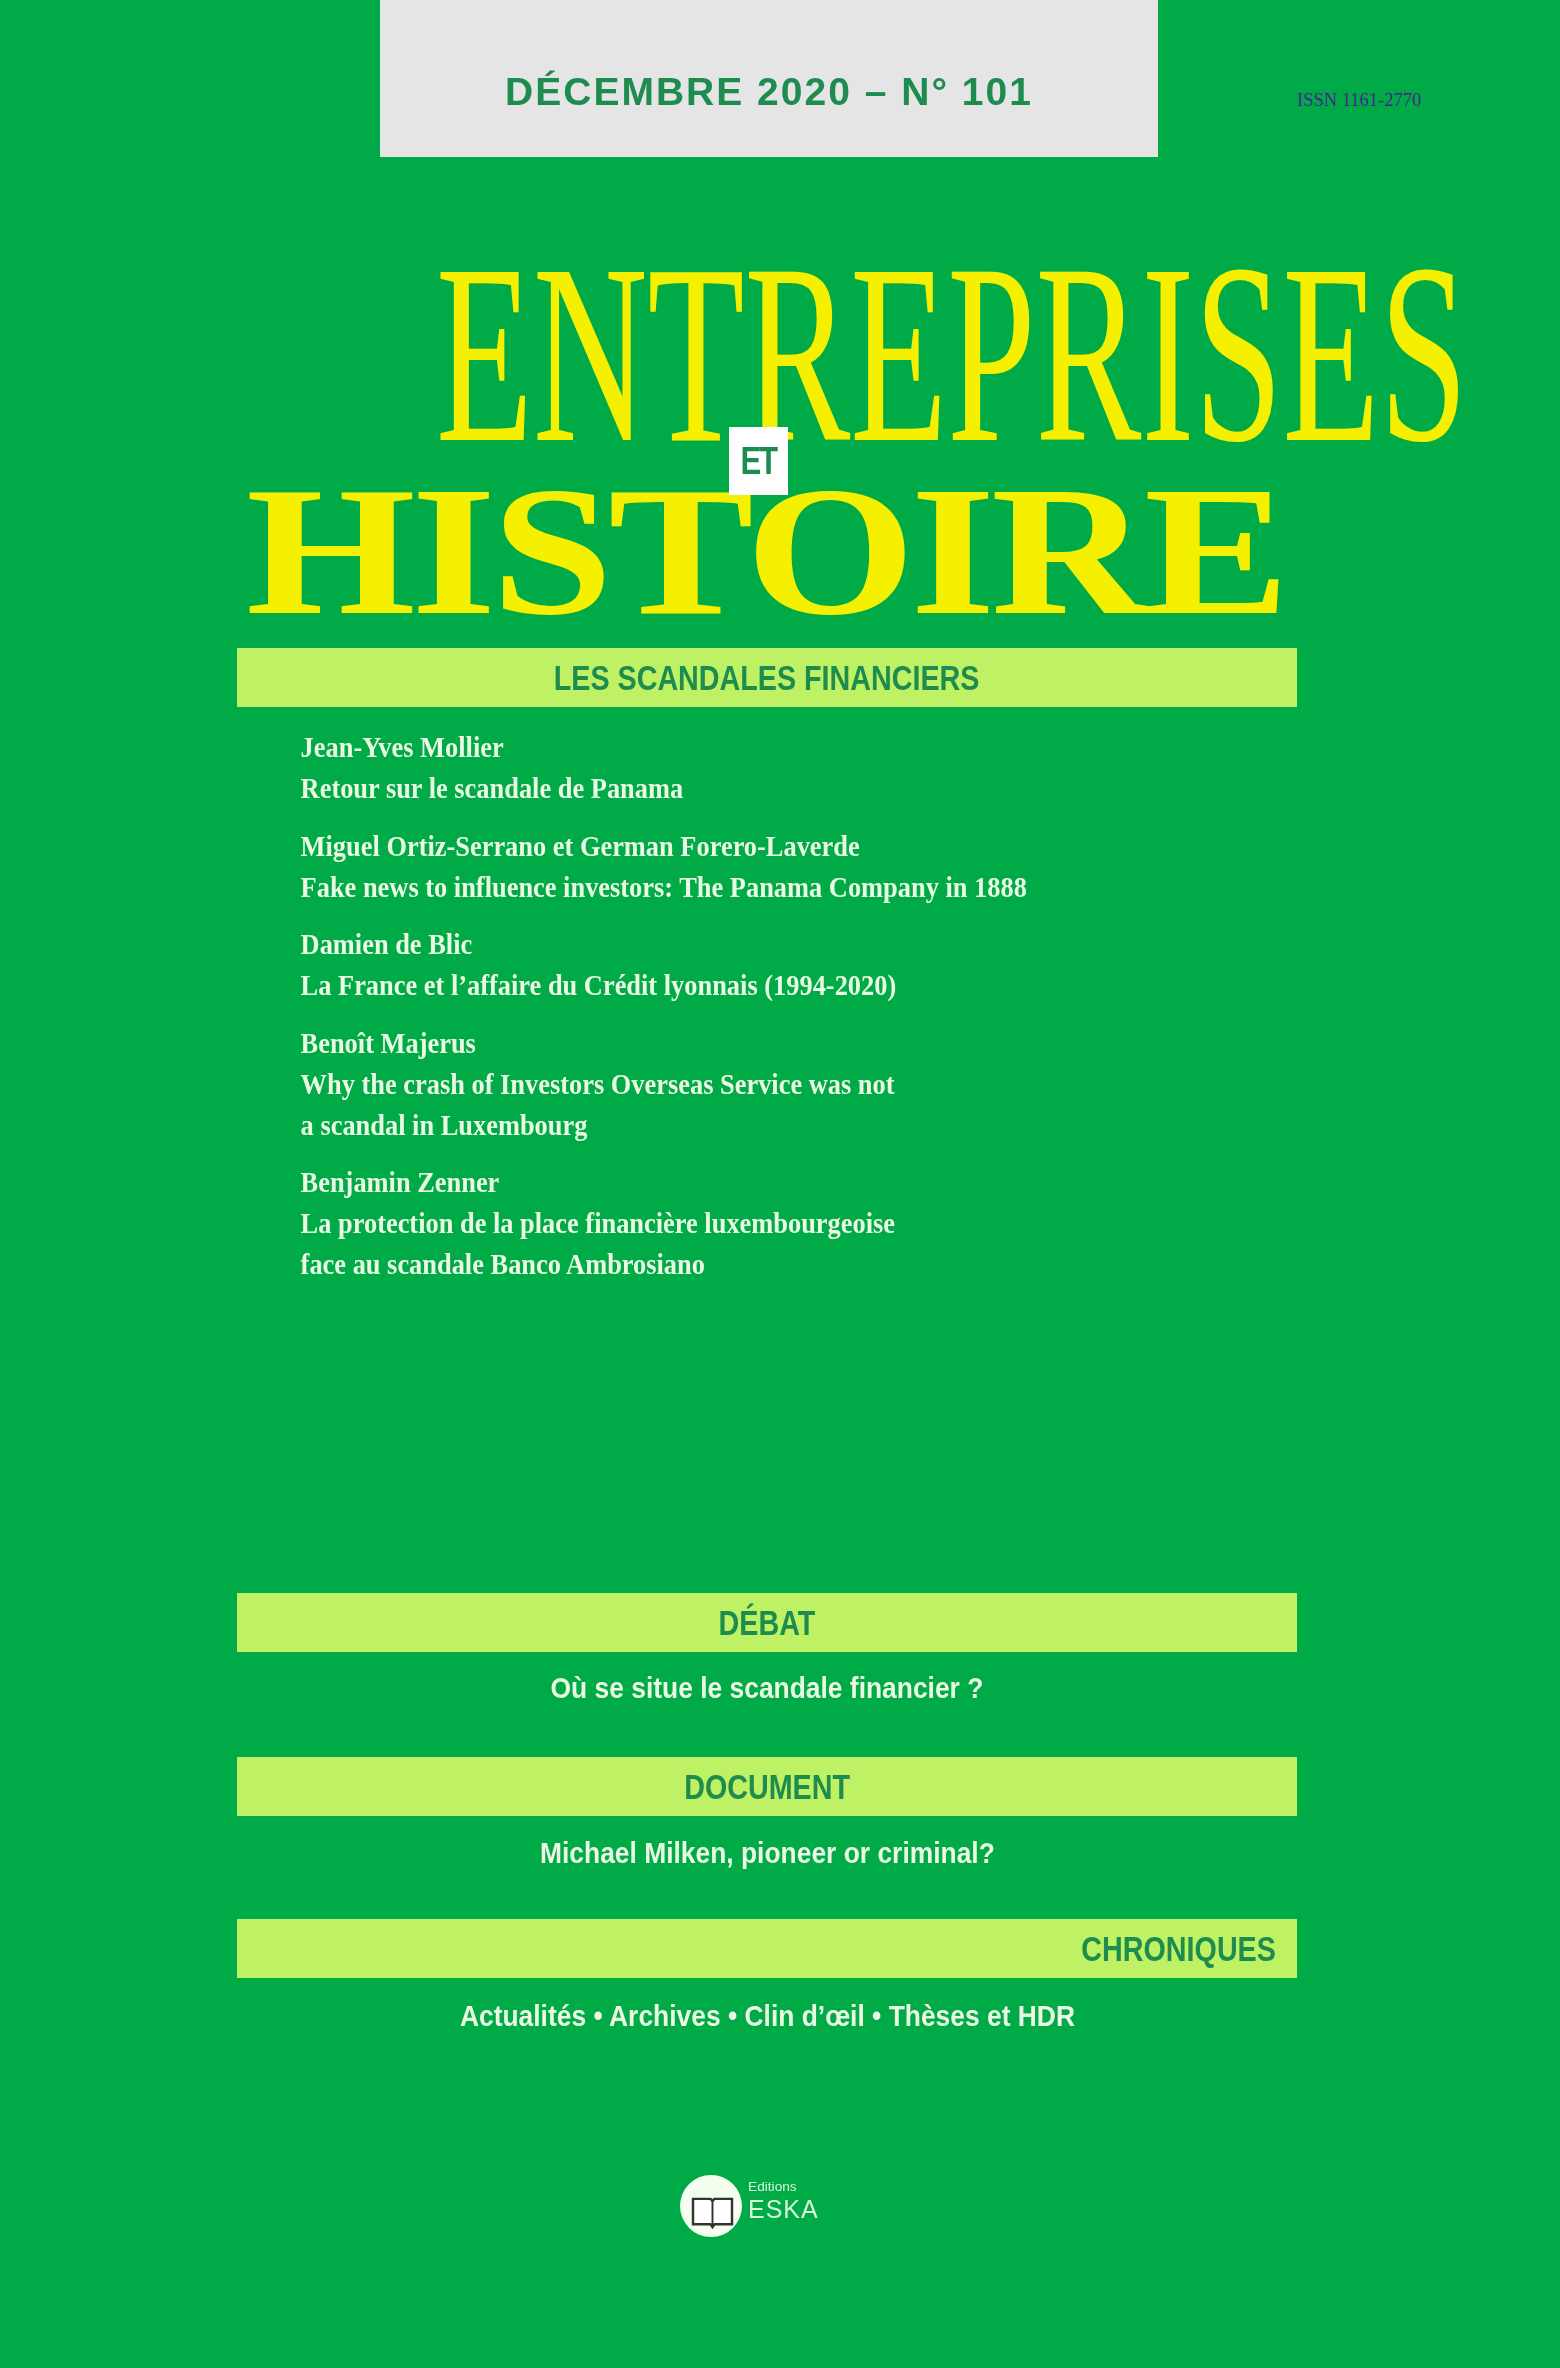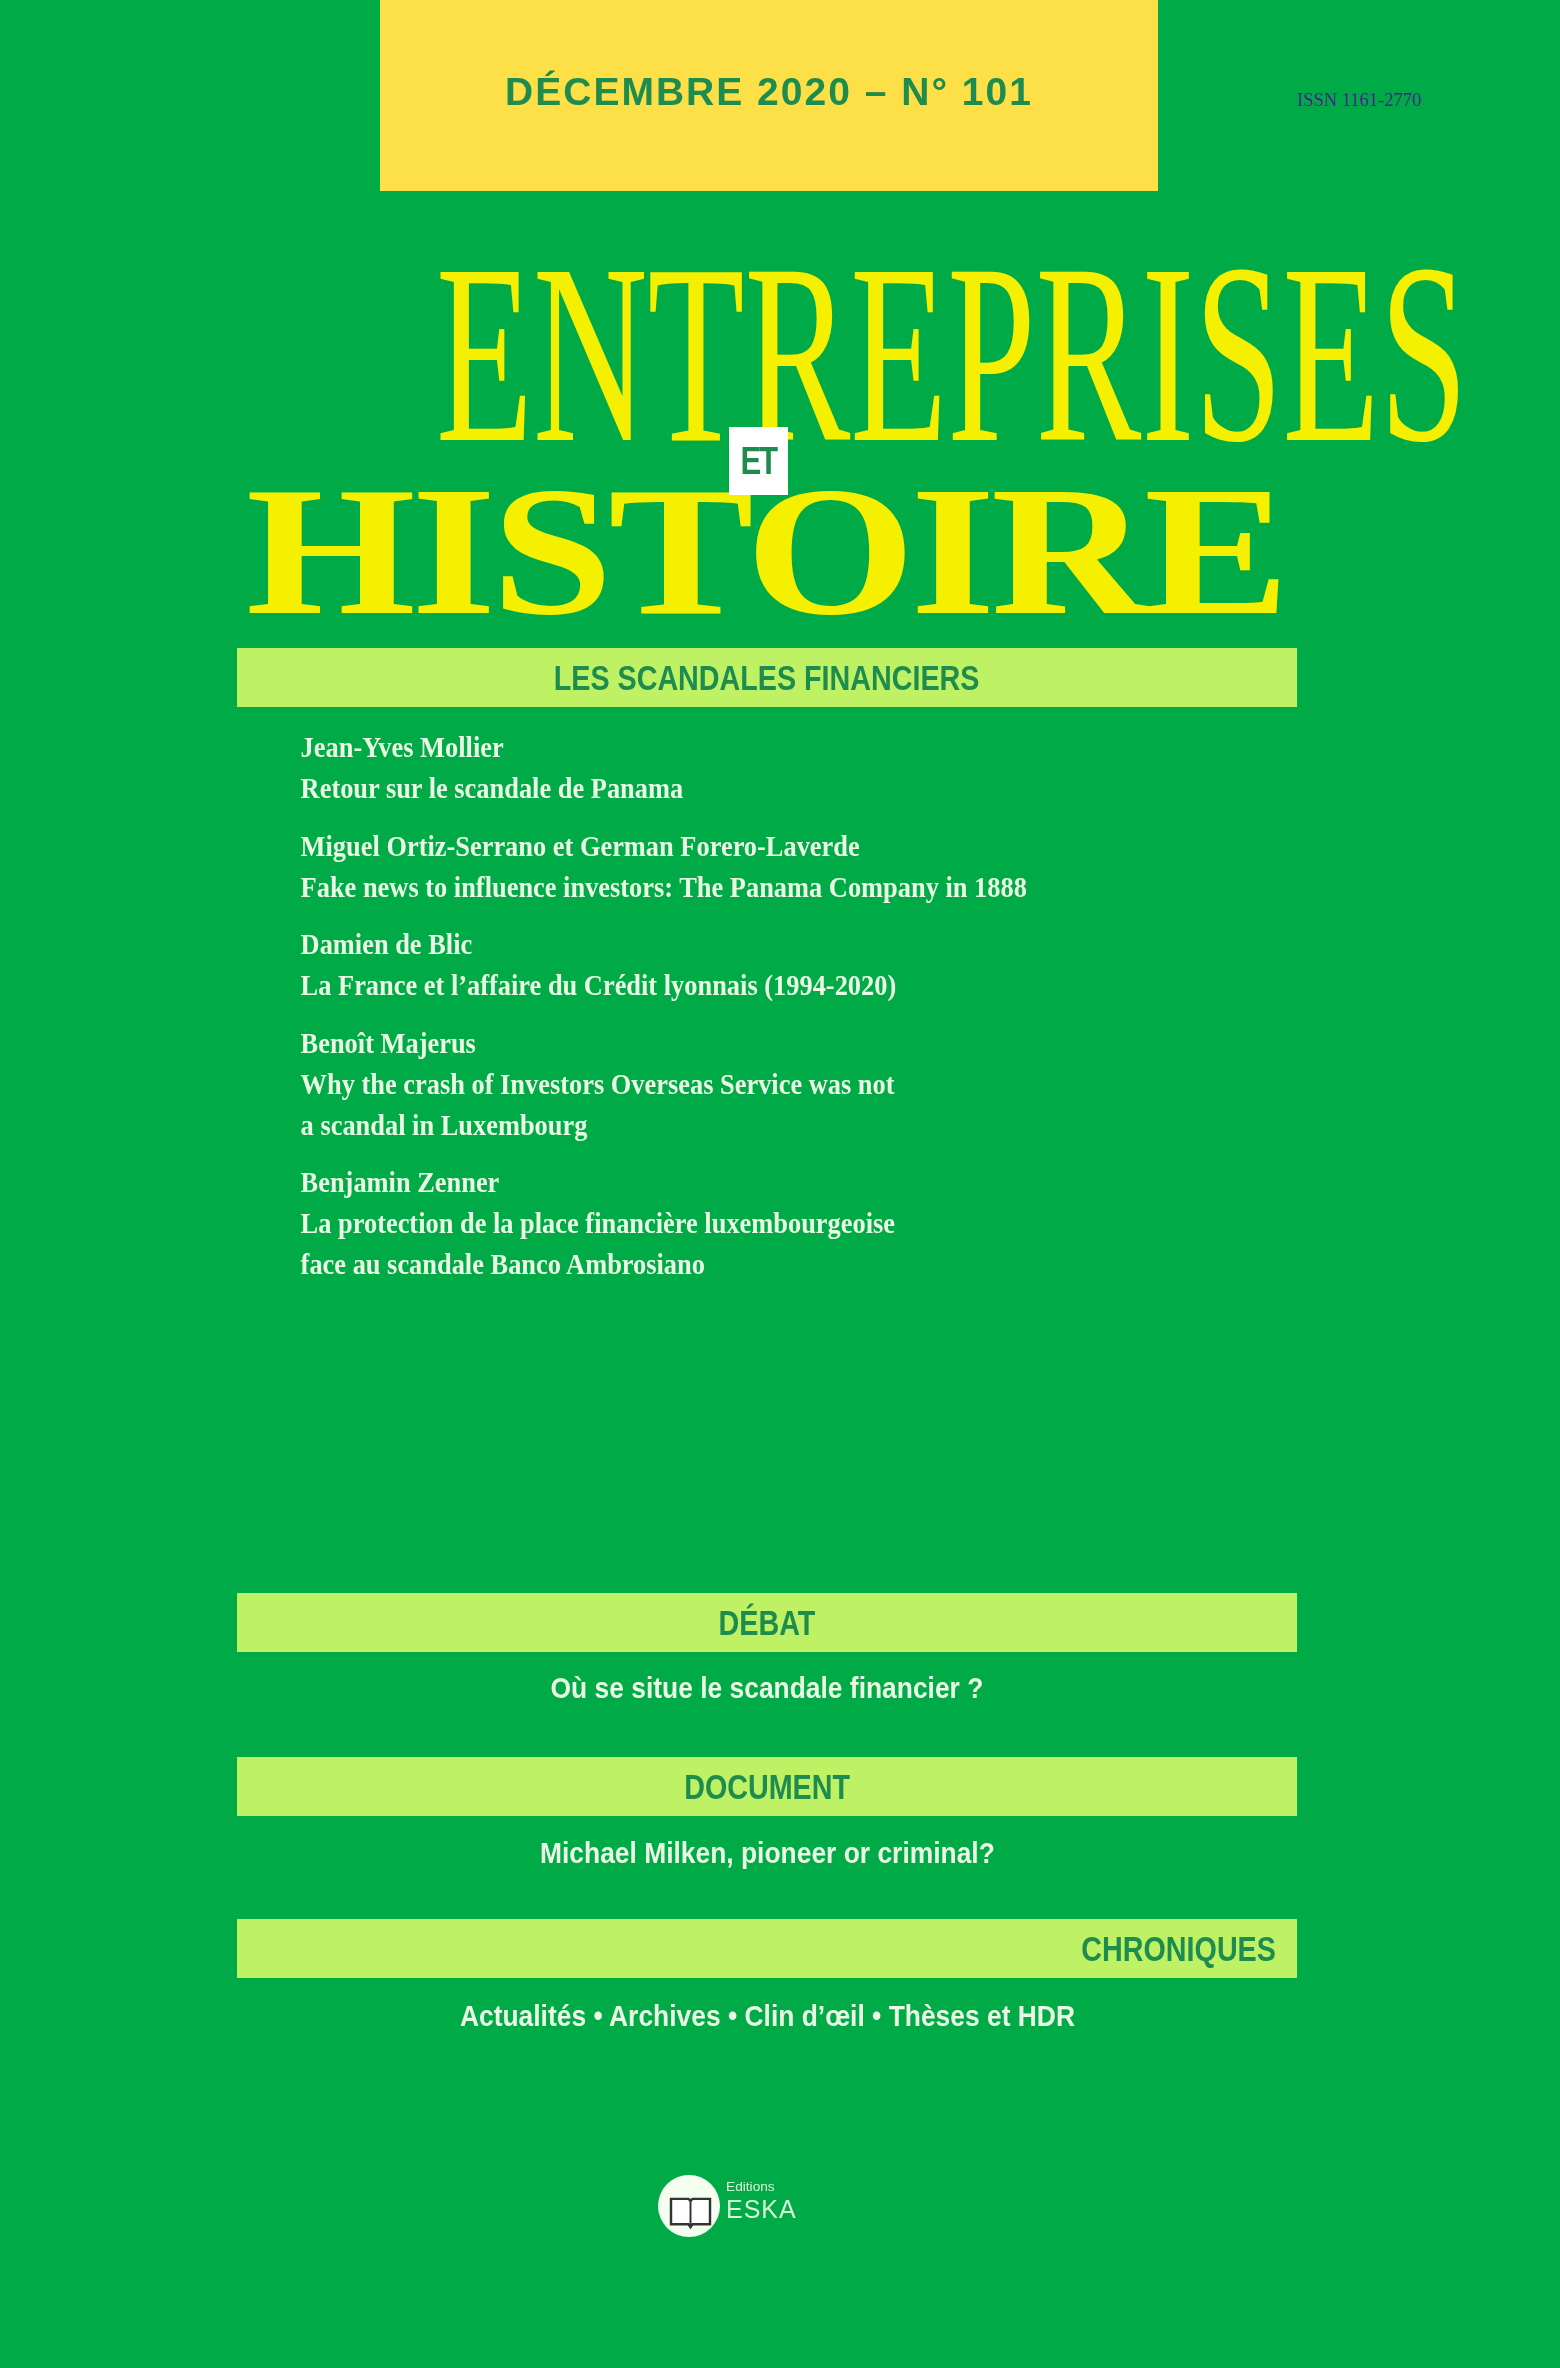--- a/index.html
+++ b/index.html
@@ -3,22 +3,22 @@
 <meta charset="utf-8">
 <style>
   html, body { margin: 0; padding: 0; }
   body {
     width: 1560px; height: 2369px;
     background: #00aa46;
     position: relative; overflow: hidden;
     font-family: "Liberation Serif", serif;
   }
   .topbox {
-    position: absolute; left: 380px; top: 0; width: 778px; height: 191px;
-    background: #fde047;
+    position: absolute; left: 380px; top: 0; width: 778px; height: 157px;
+    background: #e5e5e5;
   }
   .topbox .issue {
     position: absolute; left: 0; right: 0; top: 70px;
     text-align: center;
     font-family: "Liberation Sans", sans-serif; font-weight: bold;
     font-size: 39px; letter-spacing: 2px;
     color: #1e8c4e;
   }
   .issn {
     position: absolute; left: 1297px; top: 90px;
@@ -74,21 +74,21 @@
     white-space: nowrap;
   }
   .single {
     position: absolute; left: 237px; width: 1060px;
     text-align: center; color: #eaf9e4;
     font-family: Liberation Sans, sans-serif; font-weight: bold;
     font-size: 30px; line-height: 41px;
   }
   .single span { display: inline-block; transform: scaleX(0.88); white-space: nowrap; }
   .logo {
-    position: absolute; left: 656px; top: 2173px; width: 176px; height: 78px;
+    position: absolute; left: 678px; top: 2173px; width: 176px; height: 78px;
   }
   .logo .circle {
     position: absolute; left: 2px; top: 2px; width: 62px; height: 62px;
     border-radius: 50%; background: #f4fff0;
   }
   .logo svg { position: absolute; left: 11.7px; top: 19.5px; }
   .logo .ed {
     position: absolute; left: 70px; top: 5.9px;
     font-family: "Liberation Sans", sans-serif; font-size: 13.7px; color: #d8f5d8;
   }

